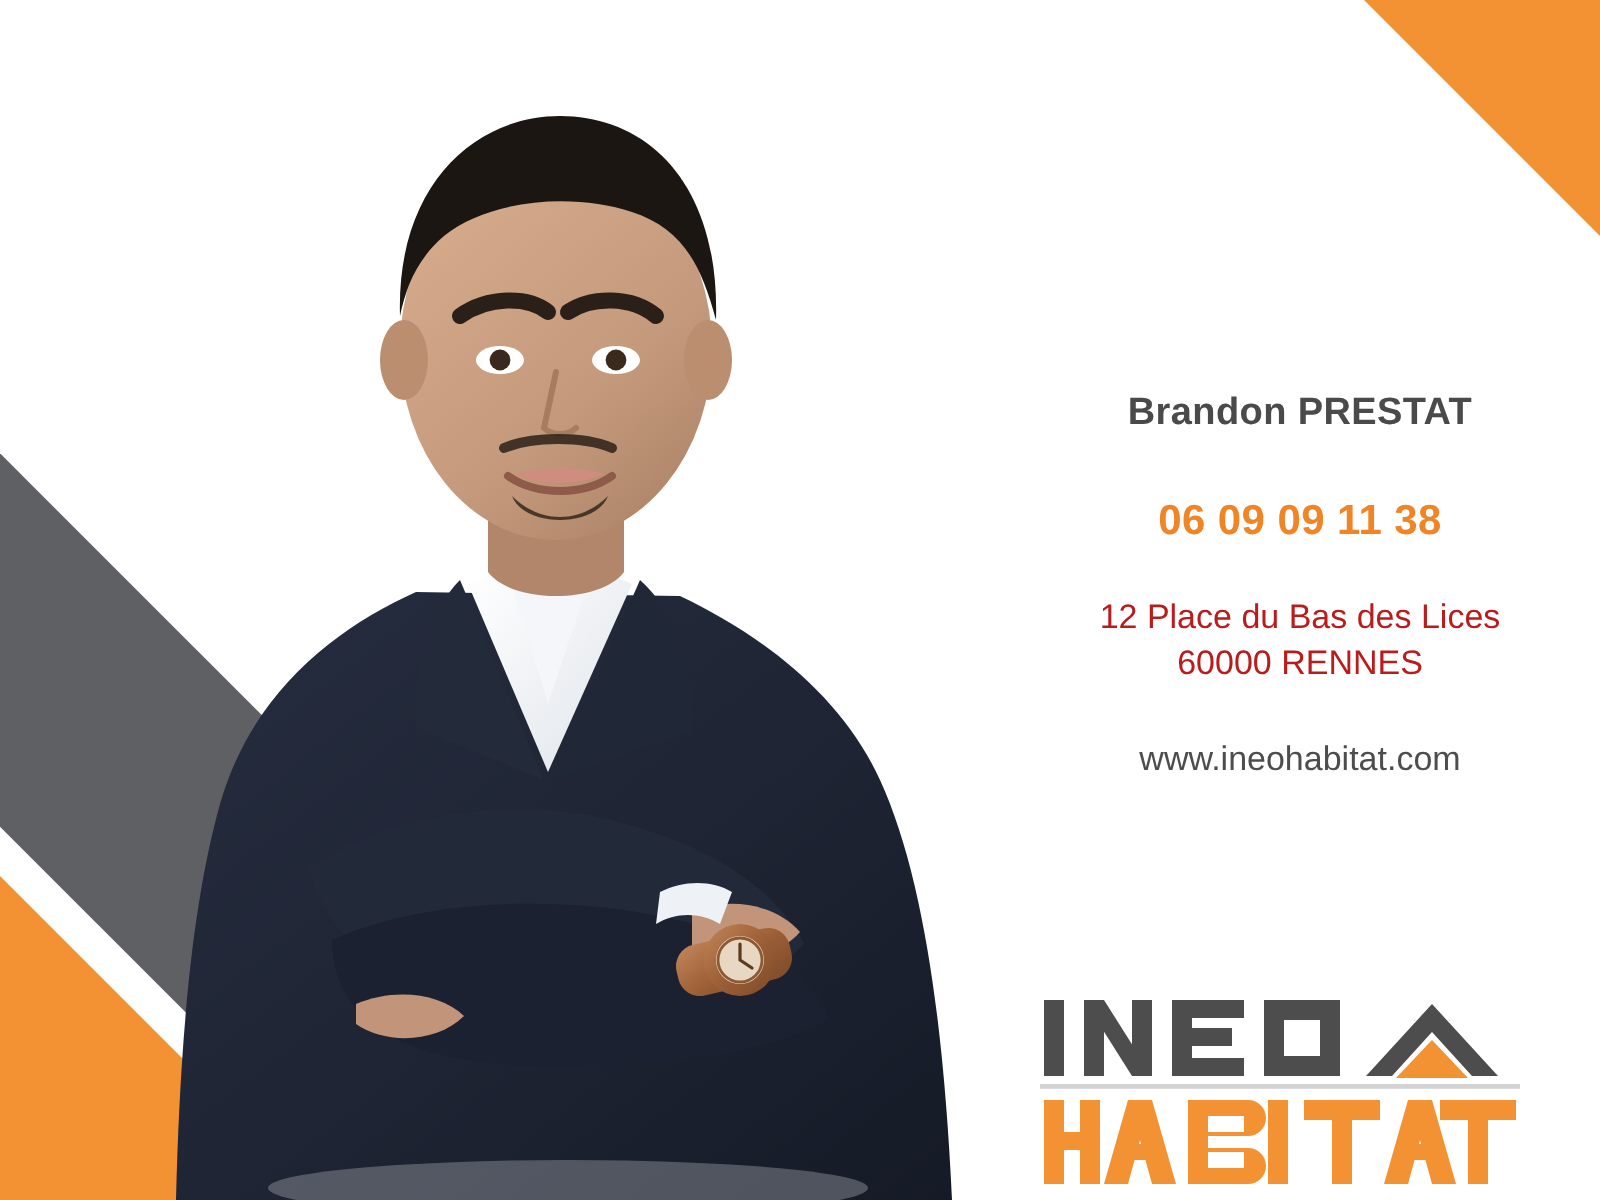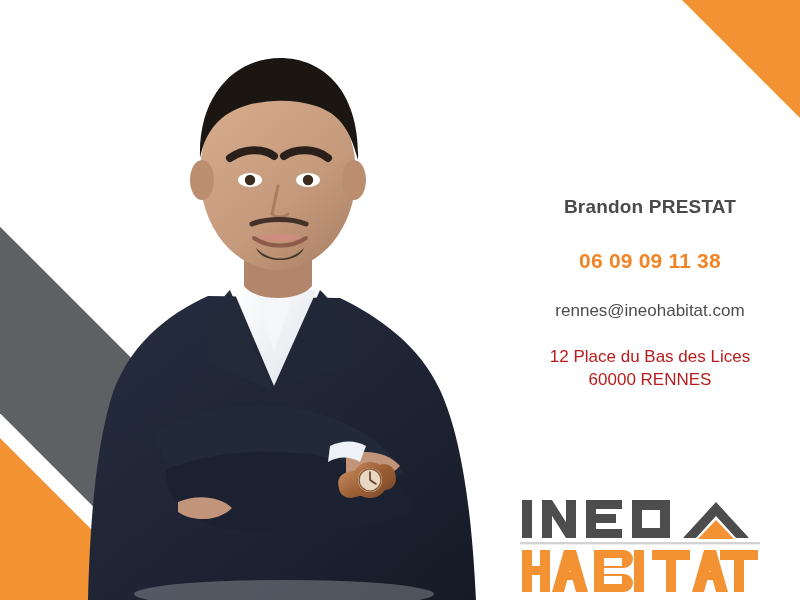--- a/index.html
+++ b/index.html
@@ -230,25 +230,25 @@
         <path d="M312 446 L312 438 M312 446 L318 450" stroke="#5c3a20" stroke-width="1.6" stroke-linecap="round"></path>
       </g>
 
       <ellipse cx="226" cy="560" rx="150" ry="14" fill="#b9bdc4" opacity="0.35"></ellipse>
     </svg>
   </div>
 
   <div class="contact">
     <div class="person-name">Brandon PRESTAT</div>
     <div class="phone">06 09 09 11 38</div>
-    <div class="email">rennes@ineohabitat.com</div>
     <div class="address">
       <div>12 Place du Bas des Lices</div>
       <div>60000 RENNES</div>
     </div>
+    <div class="website">www.ineohabitat.com</div>
   </div>
 
   <div class="logo">
     <svg viewBox="0 0 240 102" xmlns="http://www.w3.org/2000/svg">
 
       <g fill="#4d4d4d">
         <rect x="2" y="8" width="10" height="38"></rect>
         <rect x="22" y="8" width="10" height="38"></rect>
         <polygon points="22,8 32,8 56,46 46,46"></polygon>
         <rect x="46" y="8" width="10" height="38"></rect>

